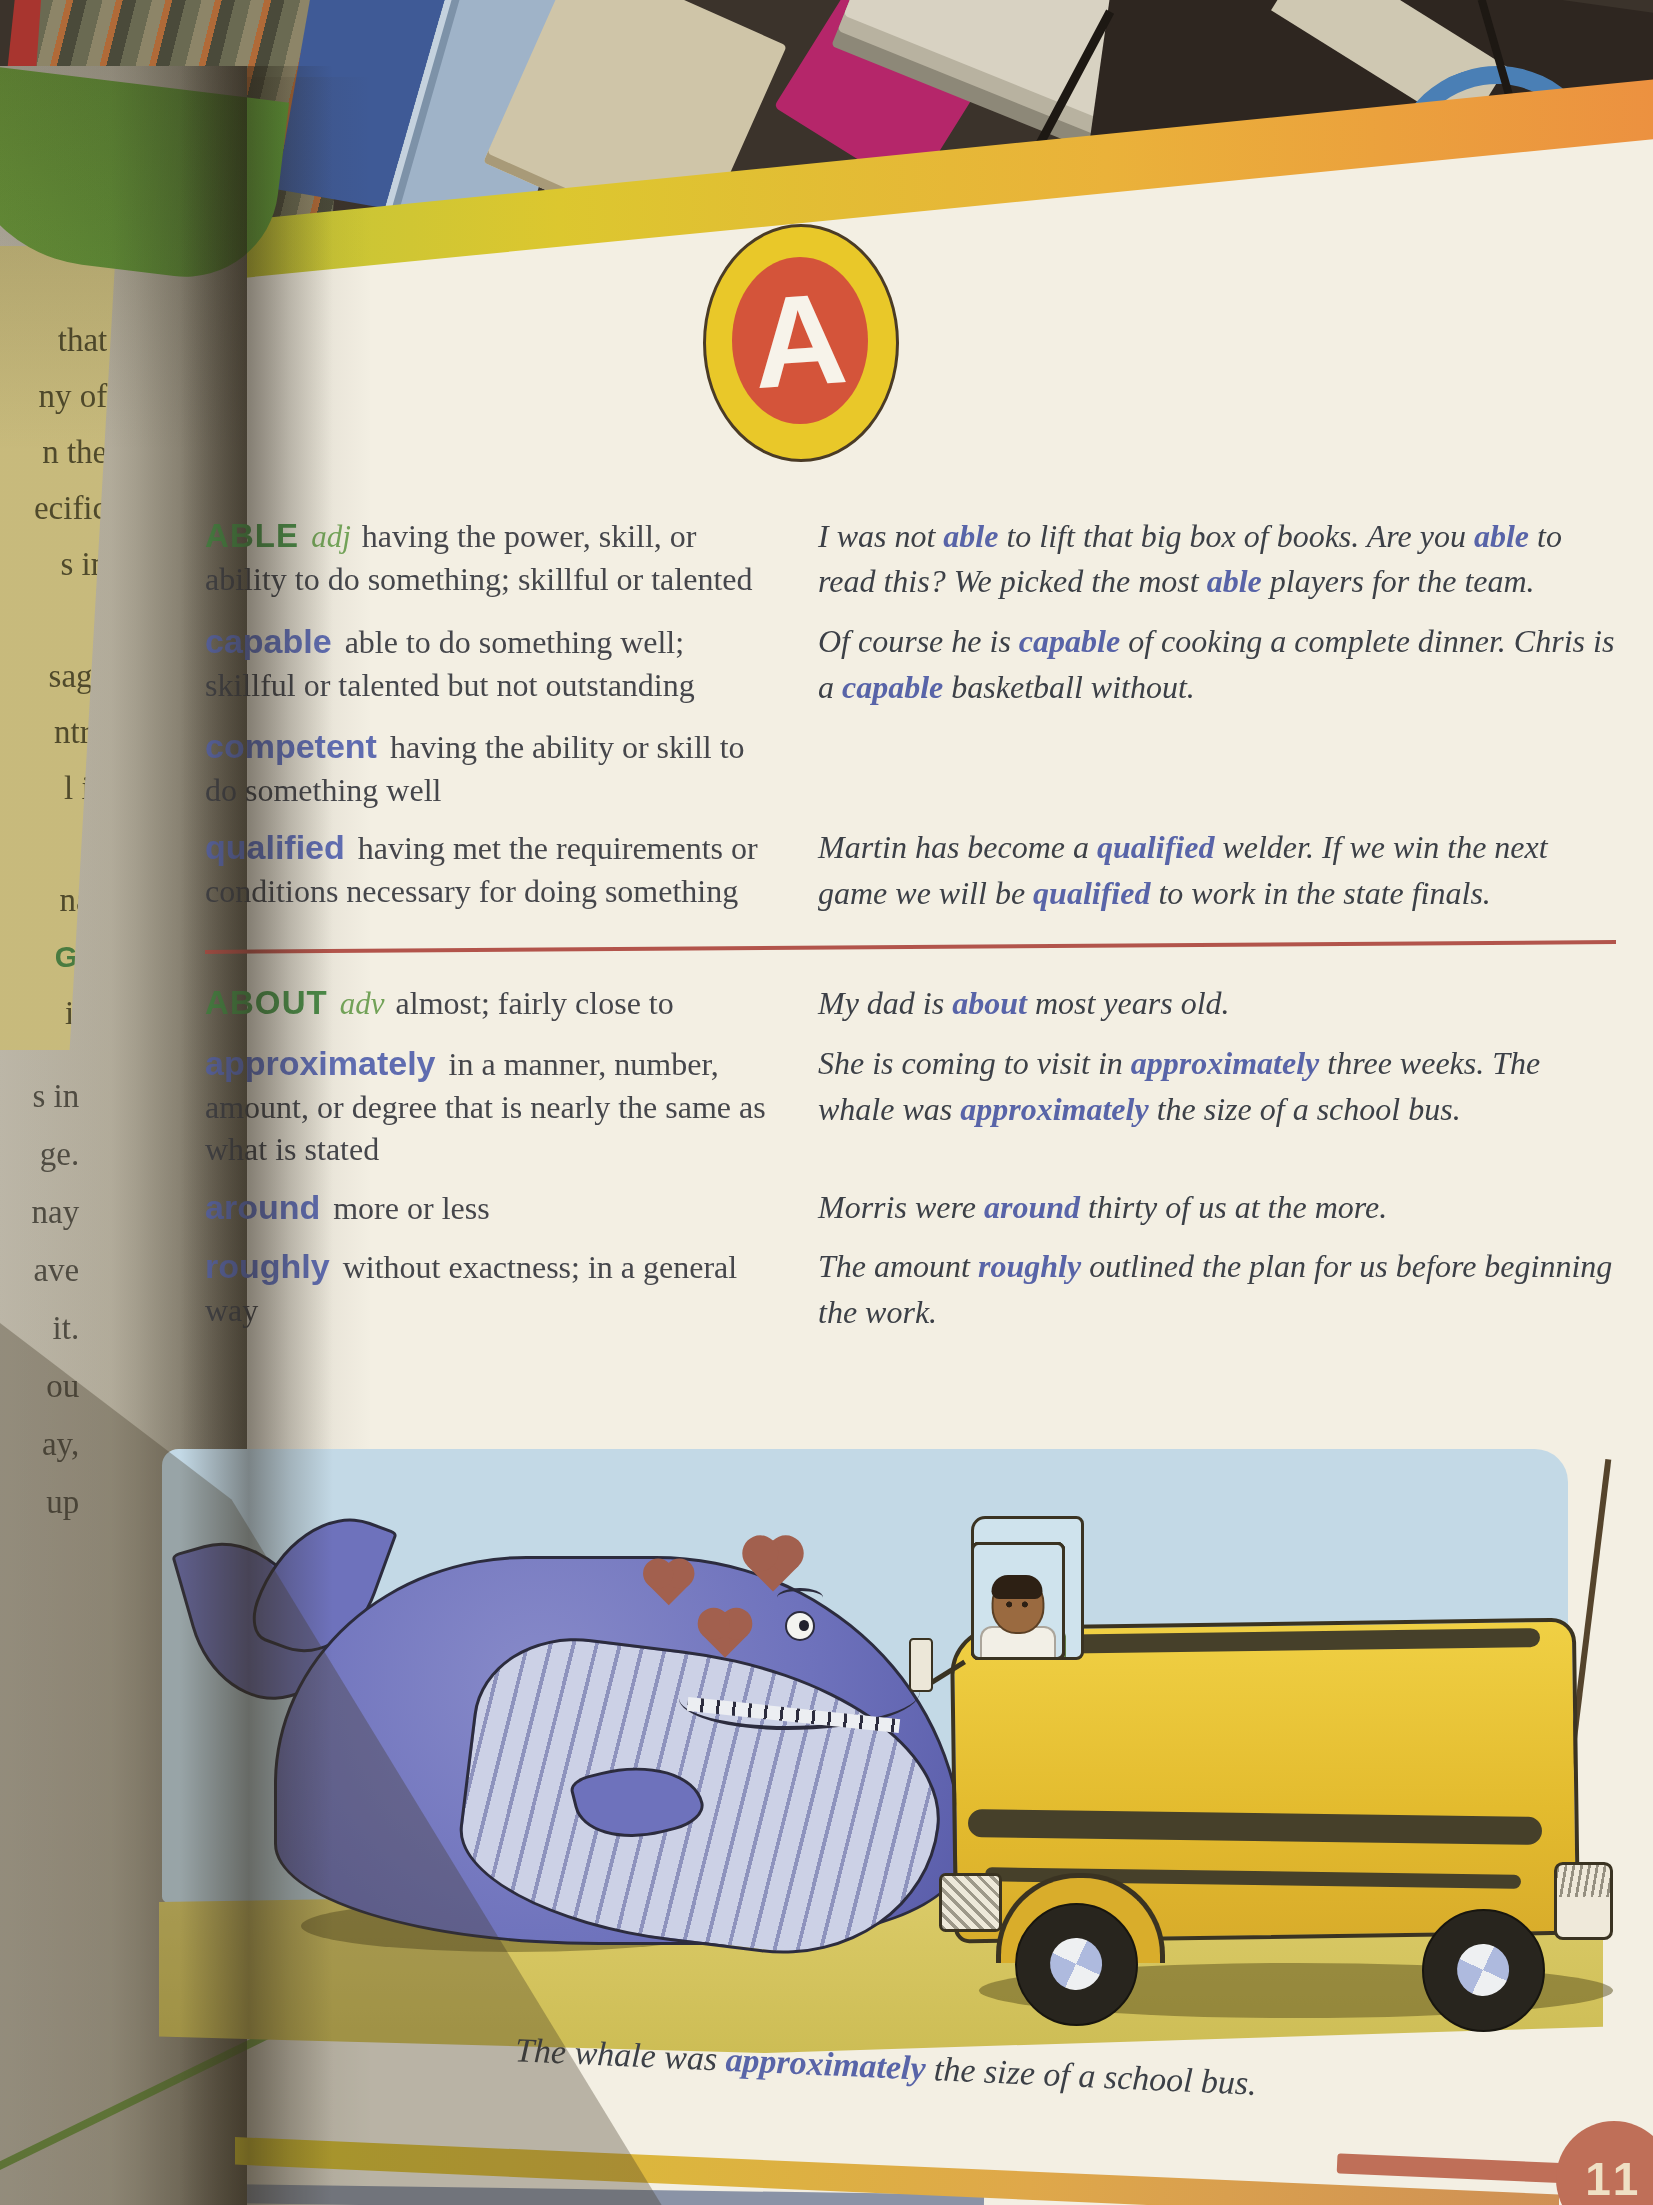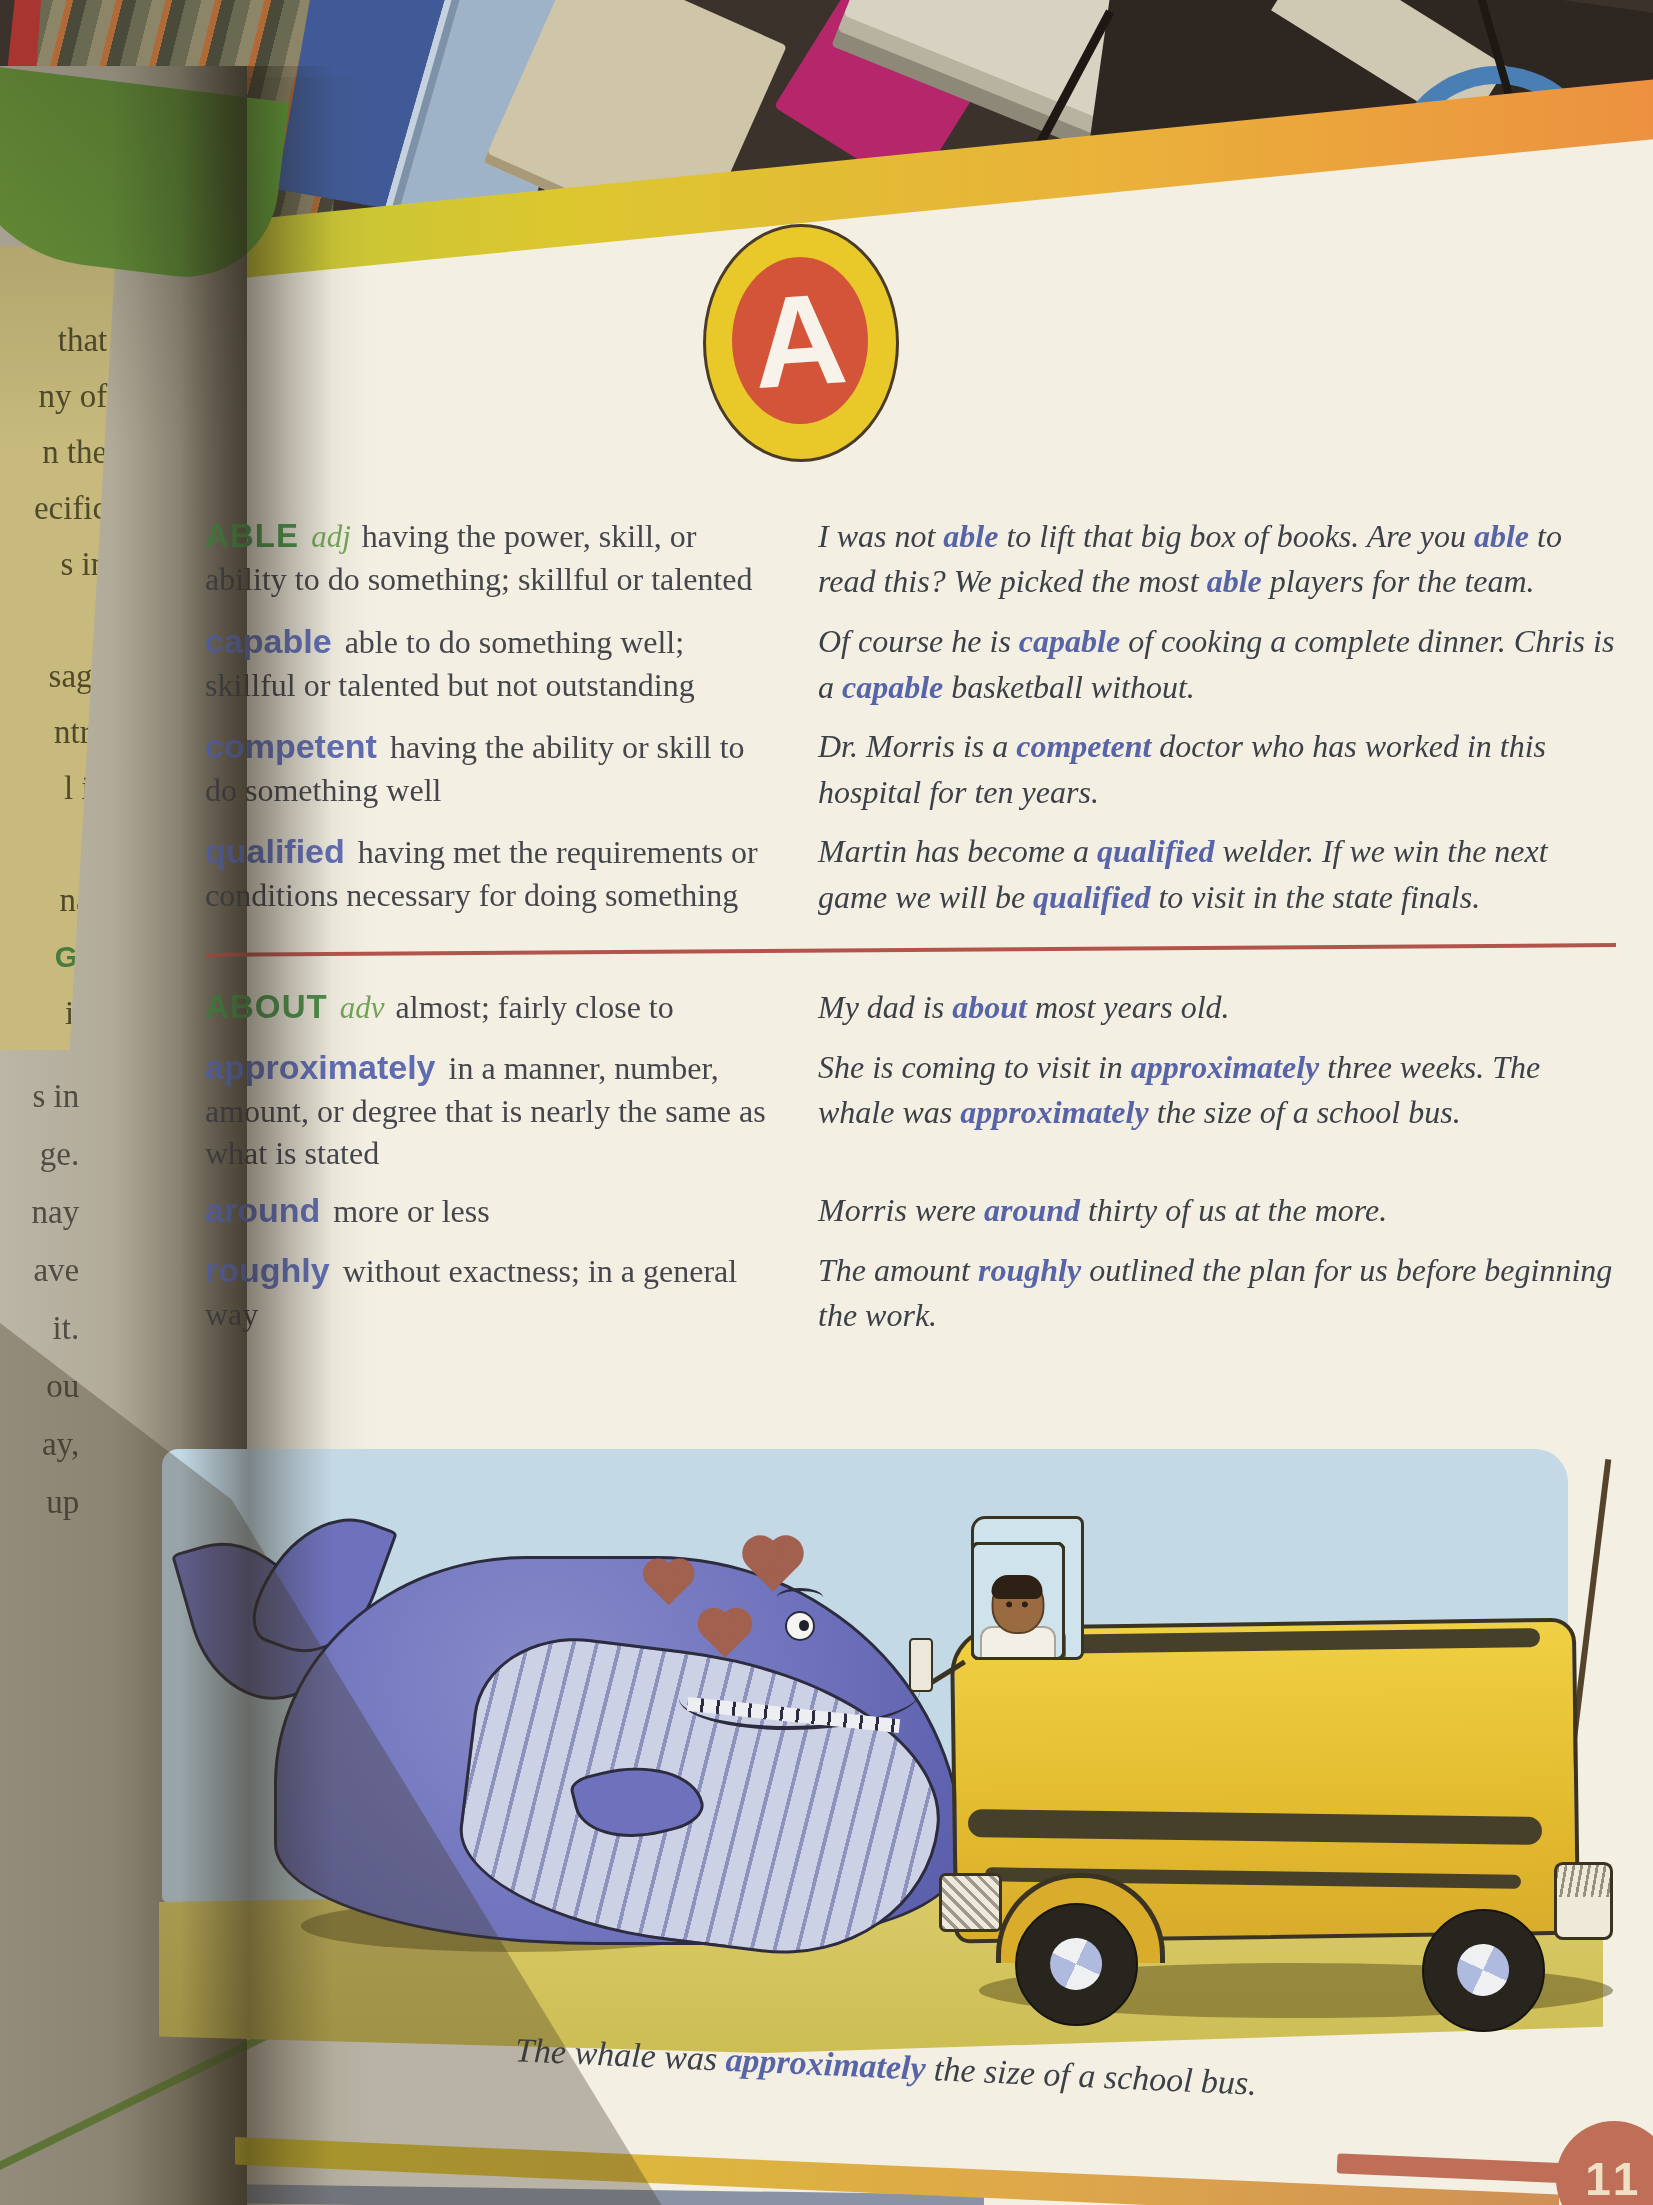--- a/index.html
+++ b/index.html
@@ -271,27 +271,26 @@
         <div class="row">
           <div class="cell-def">
             <p class="defp"><span class="syn">capable</span><span>able to do something well; skillful or talented but not outstanding</span></p>
           </div>
           <div class="cell-ex"><span>Of course he is </span><span class="kw">capable</span><span> of cooking a complete dinner. Chris is a </span><span class="kw">capable</span><span> basketball without.</span></div>
         </div>
         <div class="row">
           <div class="cell-def">
             <p class="defp"><span class="syn">competent</span><span>having the ability or skill to do something well</span></p>
           </div>
-          <div class="cell-ex"><span>Dr. Morris is a </span><span class="kw">competent</span><span> doctor who has worked in this hospital for ten years.</span></div>
         </div>
         <div class="row">
           <div class="cell-def">
             <p class="defp"><span class="syn">qualified</span><span>having met the requirements or conditions necessary for doing something</span></p>
           </div>
-          <div class="cell-ex"><span>Martin has become a </span><span class="kw">qualified</span><span> welder. If we win the next game we will be </span><span class="kw">qualified</span><span> to visit in the state finals.</span></div>
+          <div class="cell-ex"><span>Martin has become a </span><span class="kw">qualified</span><span> welder. If we win the next game we will be </span><span class="kw">qualified</span><span> to work in the state finals.</span></div>
         </div>
       </div>
       <div class="divider"></div>
       <div class="entry">
         <div class="row">
           <div class="cell-def">
             <p class="defp"><span class="hw">ABOUT</span><span class="pos">adv</span><span>almost; fairly close to</span></p>
           </div>
           <div class="cell-ex"><span>My dad is </span><span class="kw">about</span><span> most years old.</span></div>
         </div>

